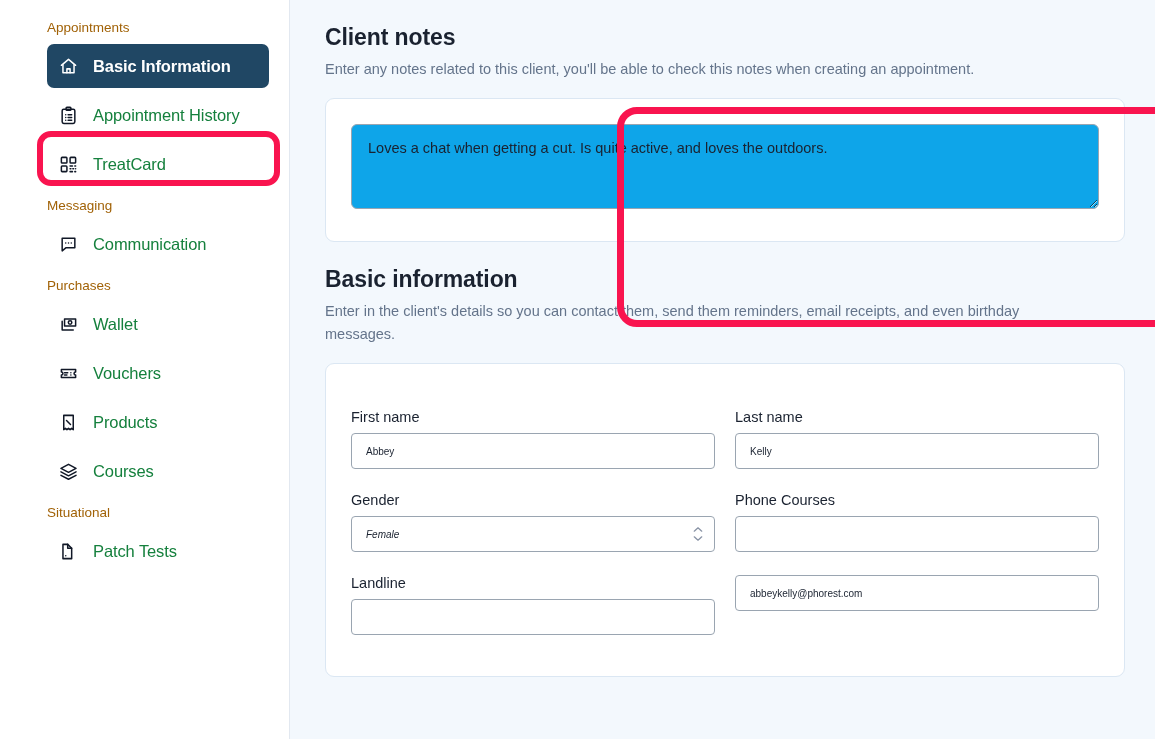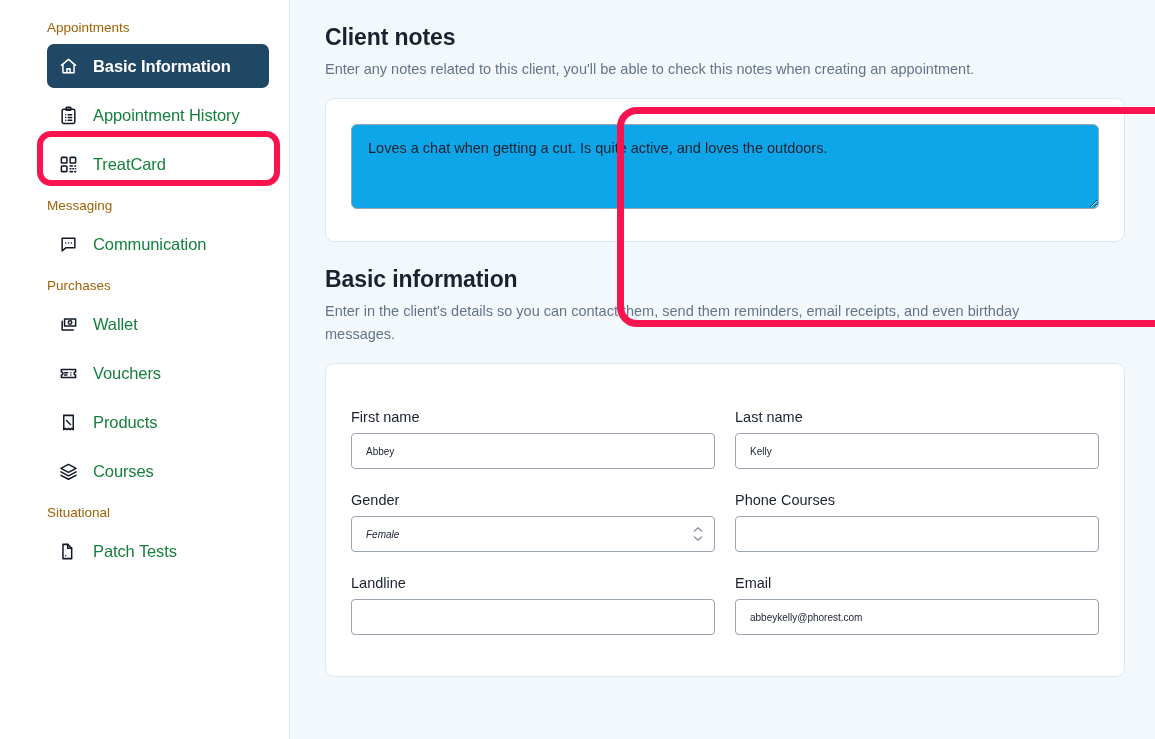--- a/index.html
+++ b/index.html
@@ -319,21 +319,20 @@
                 <input class="input" type="text" value="" style="">
               </div>
             </div>
 
             <div class="row">
               <div class="field">
                 <label class="field-label">Landline</label>
                 <input class="input" type="text" value="" style="">
               </div>
               <div class="field">
-                <label class="field-label">Email</label>
                 <input class="input" type="text" value="abbeykelly@phorest.com" style="">
               </div>
             </div>
 
           </div>
         </div>
       </div>
 
       <div class="hl-ring-notes"></div>
     </div>

